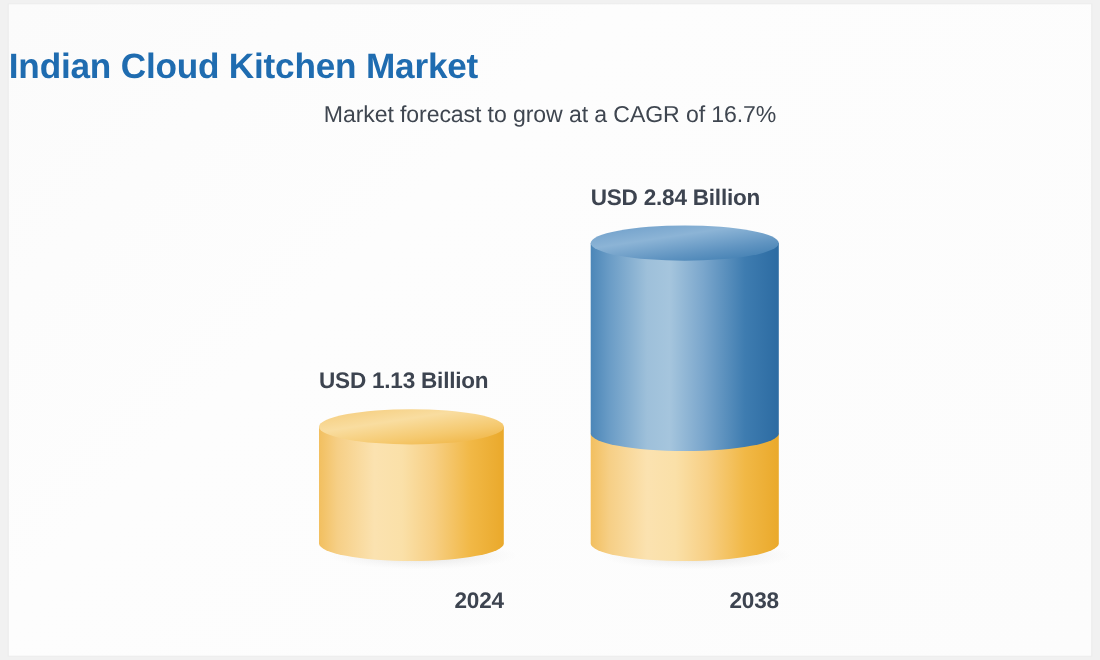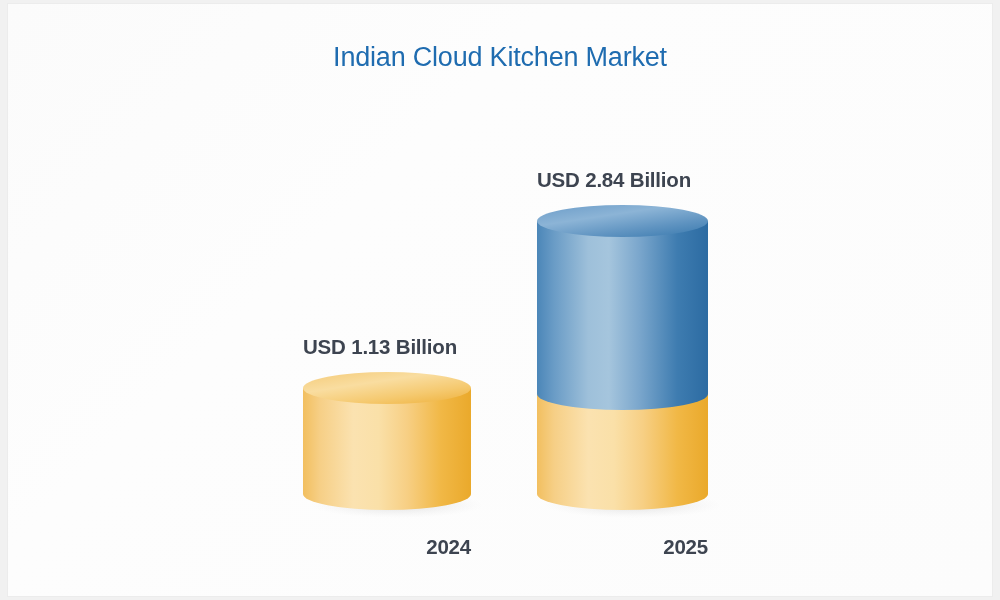--- a/index.html
+++ b/index.html
@@ -26,23 +26,22 @@
     box-shadow: 0 0 0 1px #ececec;
     overflow: hidden;
   }
 
   
   #chart-title {
     position: absolute;
     left: 0;
     top: 38px;
     width: 984px;
-    text-align: center;
-    font-size: 27px;
-    font-weight: normal;
+    font-size: 32px;
+    font-weight: bold;
     color: #1f6cb0;
     letter-spacing: -0.2px;
   }
   #chart-subtitle {
     position: absolute;
     left: 0;
     top: 89px;
     width: 984px;
     text-align: center;
     font-size: 21px;
@@ -93,24 +92,25 @@
     overflow: visible;
   }
 </style>
 </head>
 <body>
 
 <div id="chart-card">
 
   <div id="chart-title">Indian Cloud Kitchen Market</div>
 
+  <div id="chart-subtitle">Market forecast to grow at a CAGR of 16.7%</div>
 
   <div id="plot-area">
 
-    <div class="bar-group" style="left:282px; top:0; width:168px; height:592px;margin-left:13px;">
+    <div class="bar-group" style="left:282px; top:0; width:168px; height:592px;">
 
       <div class="value-label" style="top:331px;">USD 1.13 Billion</div>
 
       <svg class="cylinder-svg" style="left:0px; top:368px;" width="176" height="145" viewBox="0 0 176 145">
         <defs>
           <linearGradient id="g-body-y" x1="0" y1="0" x2="1" y2="0">
             <stop offset="0%" stop-color="#f2bf5f"></stop>
             <stop offset="10%" stop-color="#f6cf86"></stop>
             <stop offset="30%" stop-color="#fbe2b0"></stop>
             <stop offset="45%" stop-color="#fae0a8"></stop>
@@ -184,17 +184,17 @@
 
         <path d="M 0,189 L 0,289 A 85.5,16 0 0 0 171,289 L 171,189 Z" fill="url(#g-body-y2)"></path>
 
         <path d="M 0,16 L 0,189 A 85.5,16 0 0 0 171,189 L 171,16 Z" fill="url(#g-body-b)"></path>
 
         <ellipse cx="85.5" cy="16" rx="85.5" ry="16" fill="url(#g-top-b)"></ellipse>
 
         <path d="M 0,16 A 85.5,16 0 0 0 171,16 A 85.5,16 0 0 1 0,16 Z" fill="#1f5e94" opacity="0.16"></path>
       </svg>
 
-      <div class="category-label" style="top:531px;">2025</div>
+      <div class="category-label" style="top:531px;">2038</div>
     </div>
 
   </div>
 </div>
 
 </body></html>

